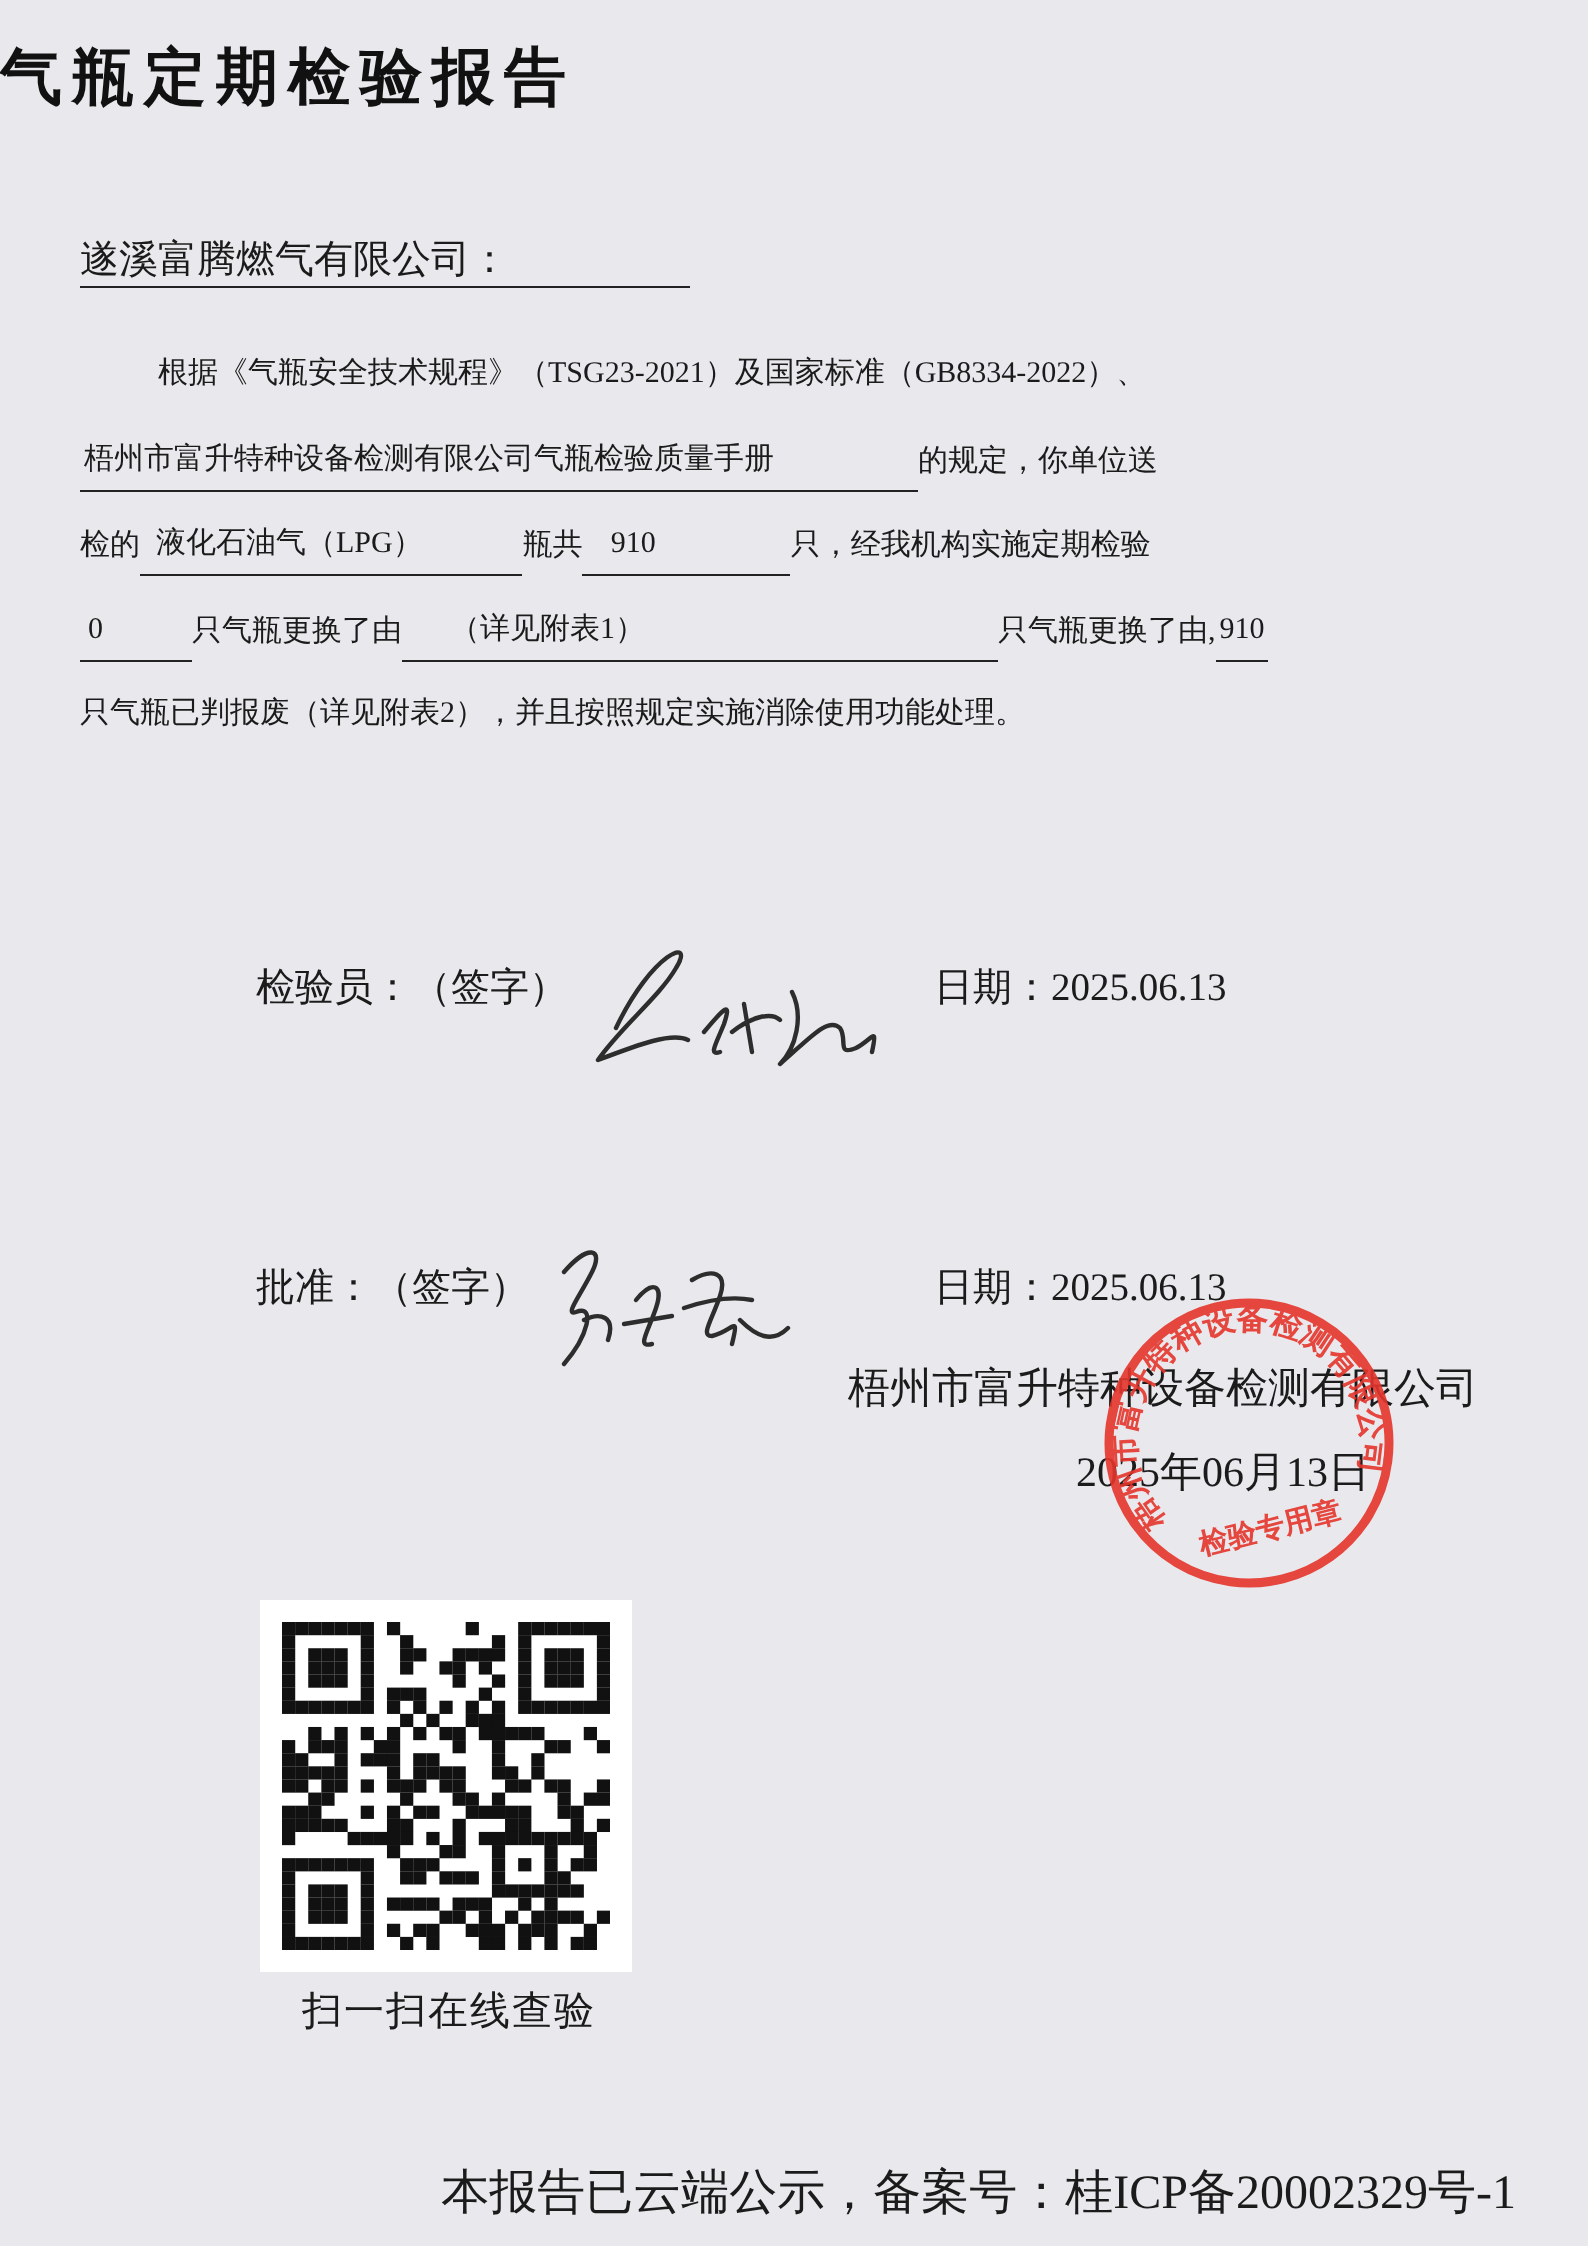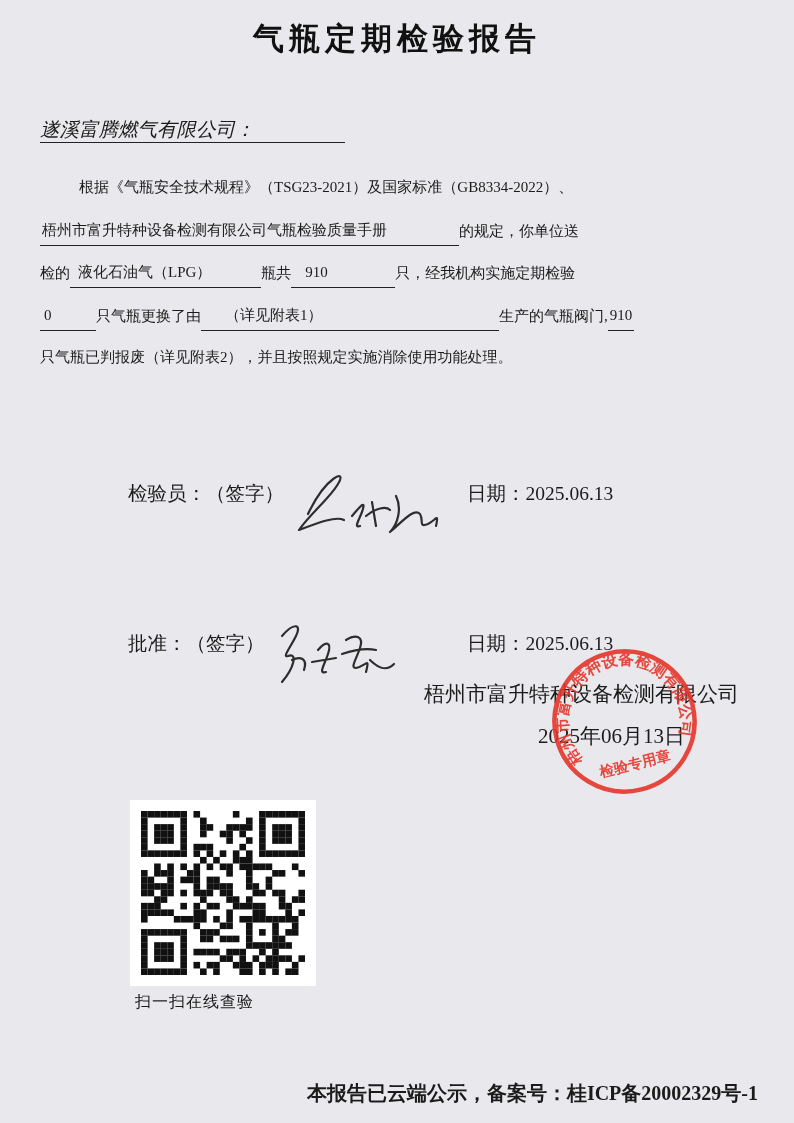--- a/index.html
+++ b/index.html
@@ -4,31 +4,31 @@
 <style>
   * { margin:0; padding:0; box-sizing:border-box; }
   html,body { width:794px; }
   body { font-family:"Liberation Serif","DejaVu Serif",serif; }
   .page {
     position:relative; width:794px; height:1123px;
     background:#e9e9ed; color:#1b1b1b; overflow:hidden;
   }
   .title {
     position:absolute; top:18px; left:0; width:794px;
-    text-align:center; font-size:31px; font-weight:bold;
+    text-align:left; font-size:31px; font-weight:bold;
     letter-spacing:5px; color:#111;
   }
   .report-no {
     position:absolute; top:64px; right:39px;
     font-size:19.5px; letter-spacing:1px;
   }
   .addressee {
     position:absolute; top:116px; left:40px; font-size:19.5px;
   }
-  .addressee .u { border-bottom:1.5px solid #222; padding-right:90px; padding-bottom:2px;font-style:italic; }
+  .addressee .u { border-bottom:1.5px solid #222; padding-right:90px; padding-bottom:2px; }
   .body-text {
     position:absolute; top:172px; left:40px; right:36px; font-size:15px;
   }
   .bline { white-space:nowrap; height:42.5px; line-height:30px; }
   .indent { padding-left:39px; }
   .blank {
     display:inline-block; border-bottom:1.5px solid #222;
     vertical-align:bottom; line-height:30px; padding-bottom:0;
   }
   .b-manual { padding-left:2px; padding-right:72px; }
@@ -46,22 +46,22 @@
   .issue-date { position:absolute; top:722px; left:538px; font-size:21px; }
   .stamp {
     position:absolute; left:547px; top:644px; width:155px; height:155px;
     transform:rotate(-14deg); opacity:0.9;
   }
   .qr-box {
     position:absolute; left:130px; top:800px; width:186px; height:186px;
     background:#ffffff;
   }
   .qr-box svg { position:absolute; left:11px; top:11px; }
-  .qr-caption { position:absolute; top:992px; left:135px; font-size:16px; letter-spacing:1px;text-align:right; }
-  .footer { position:absolute; top:1080px; right:36px; font-size:20px;font-weight:bold; }
+  .qr-caption { position:absolute; top:992px; left:151px; font-size:20px; letter-spacing:1px;text-align:right; }
+  .footer { position:absolute; top:1080px; right:36px; font-size:24px; }
   .sig-stroke { fill:none; stroke:#2d2d2d; stroke-width:2.2; stroke-linecap:round; stroke-linejoin:round; }
 </style>
 </head>
 <body>
 
 <div class="page">
 
   <div class="title">气瓶定期检验报告</div>
 
 
@@ -73,21 +73,21 @@
     <div class="bline indent">
       <span>根据《气瓶安全技术规程》（TSG23-2021）及国家标准（GB8334-2022）、</span>
     </div>
     <div class="bline">
       <span class="blank b-manual">梧州市富升特种设备检测有限公司气瓶检验质量手册</span><span>的规定，你单位送</span>
     </div>
     <div class="bline">
       <span>检的</span><span class="blank b-lpg">液化石油气（LPG）</span><span>瓶共</span><span class="blank b-count">910</span><span>只，经我机构实施定期检验</span>
     </div>
     <div class="bline">
-      <span class="blank b-zero2">0</span><span>只气瓶更换了由</span><span class="blank b-valve">（详见附表1）</span><span>生产的气瓶阀门,</span><span class="blank b-910">910</span>
+      <span class="blank b-zero2">0</span><span>只气瓶更换了由</span><span class="blank b-valve">（详见附表1）</span><span>只气瓶更换了由,</span><span class="blank b-910">910</span>
     </div>
     <div class="bline">
       <span>只气瓶已判报废（详见附表2），并且按照规定实施消除使用功能处理。</span>
     </div>
   </div>
 
   <div class="sig-row" style="top:480px;">
     <span class="sig-label">检验员：（签字）</span>
     <span class="sig-date">日期：2025.06.13</span>
   </div>

